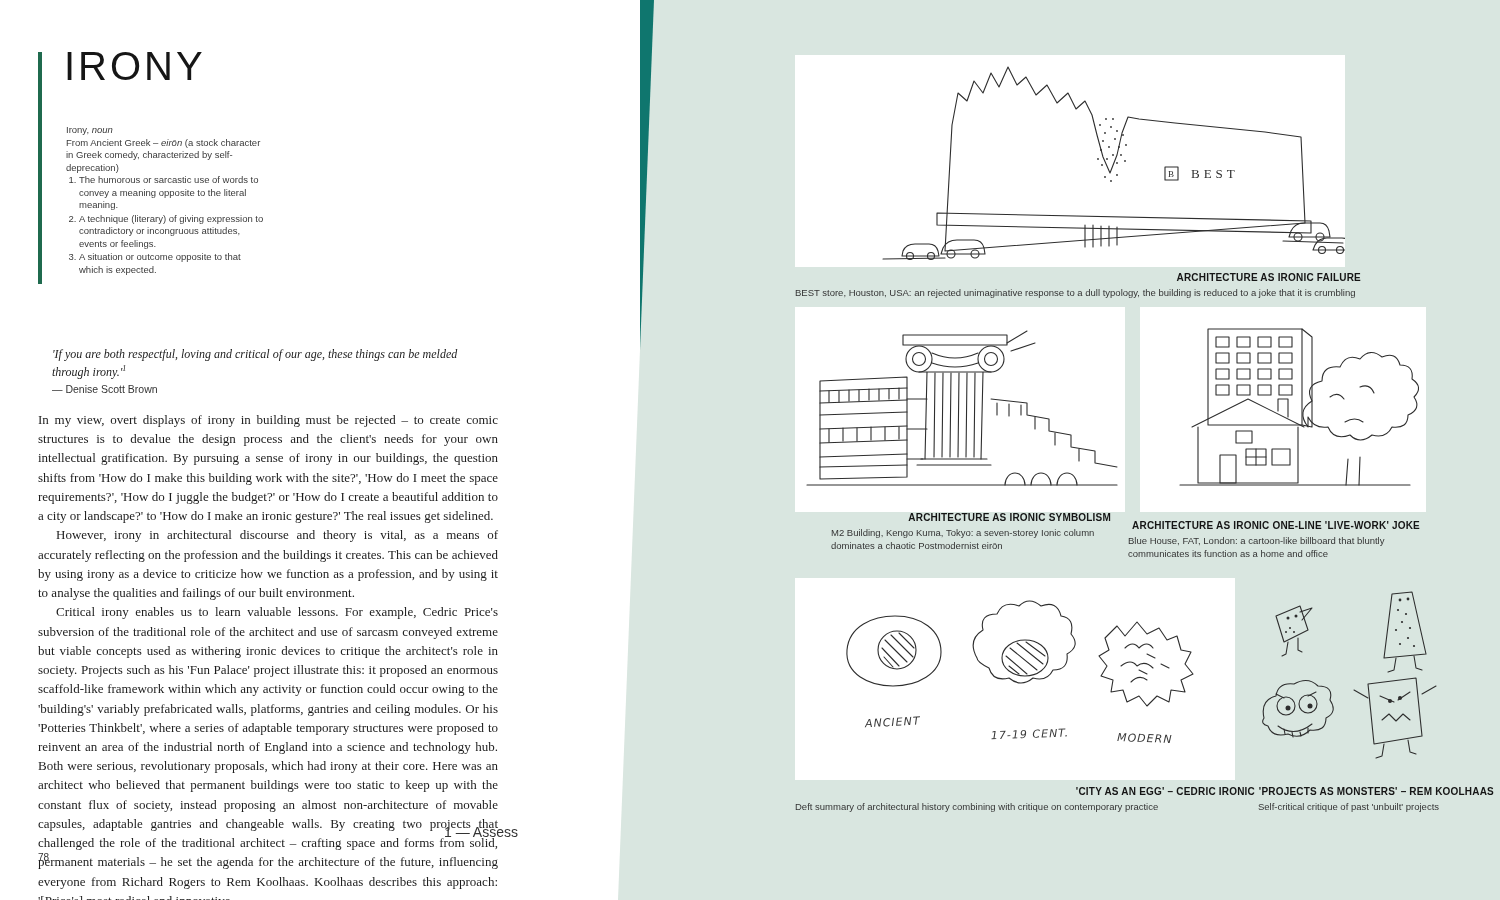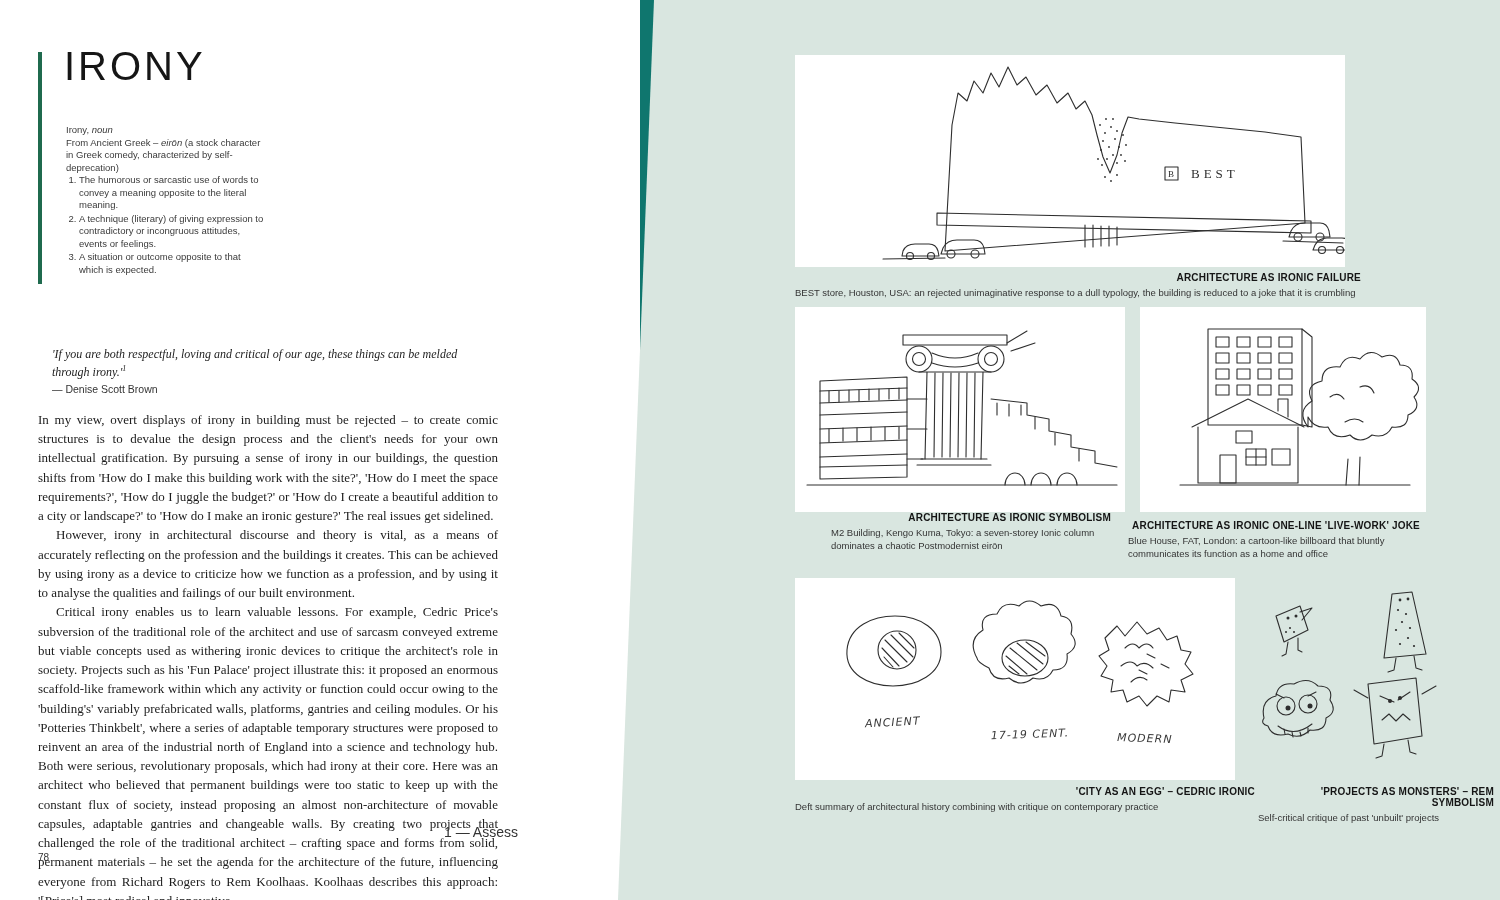--- a/index.html
+++ b/index.html
@@ -269,18 +269,18 @@
           <circle cx="150" cy="58" r="1.1"></circle>
             <circle cx="164" cy="60" r="1.1"></circle>
           <circle cx="38" cy="122" r="2.5"></circle>
             <circle cx="60" cy="120" r="2.5"></circle>
           <circle cx="140" cy="115" r="2"></circle>
             <circle cx="150" cy="112" r="2"></circle>
         </g>
       </svg>
     </div>
     <div class="caption" style="left:640px; top:786px; width:236px;">
-      <div class="cap-title">'PROJECTS AS MONSTERS' – REM SYMBOLISM</div>
+      <div class="cap-title">'PROJECTS AS MONSTERS' – REM KOOLHAAS</div>
       <div class="cap-body">Self-critical critique of past 'unbuilt' projects</div>
     </div>
 
   </section>
 </div>
 
 </body></html>

